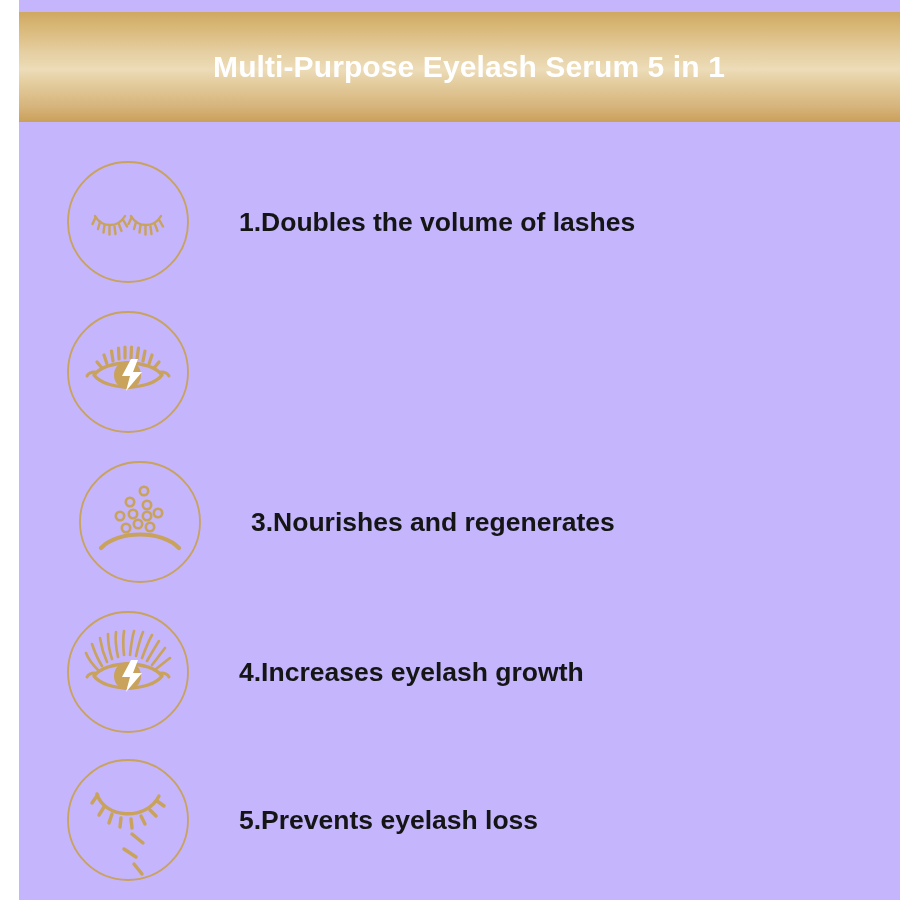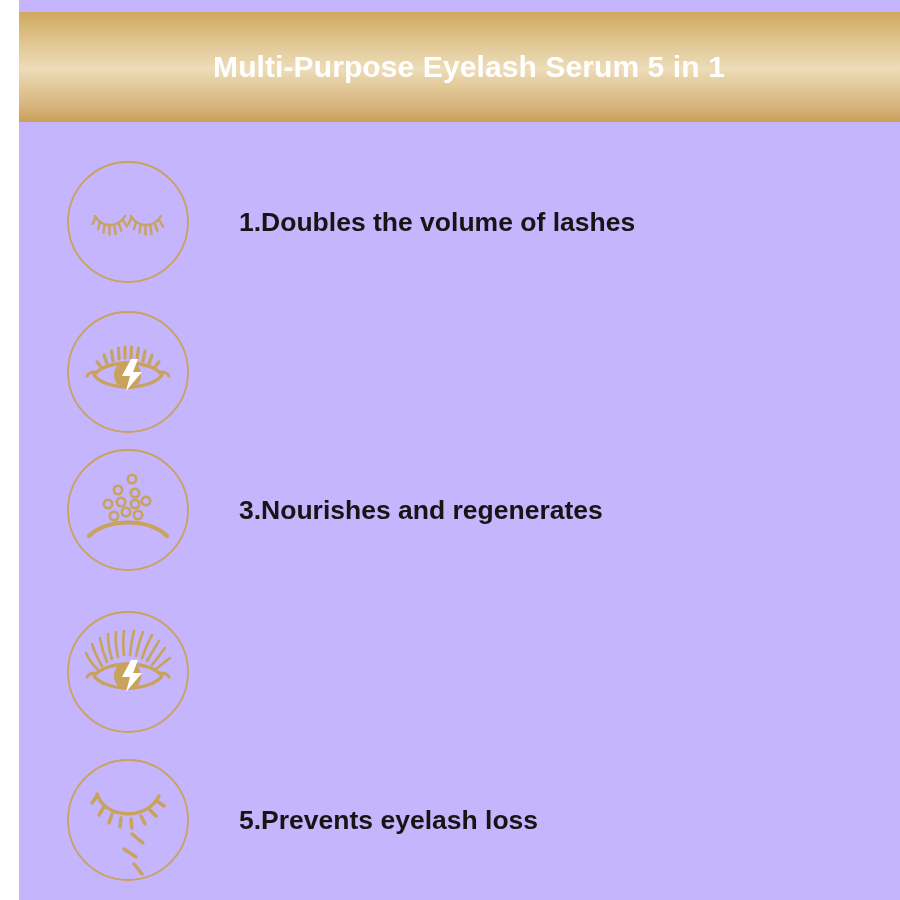--- a/index.html
+++ b/index.html
@@ -61,21 +61,21 @@
   .feature-row {
     position: absolute;
     left: 0;
     width: 776px;
     height: 150px;
     display: flex;
     align-items: center;
   }
   .feature-row.r1 { top: 25px;  }
   .feature-row.r2 { top: 175px; }
-  .feature-row.r3 { top: 313px; }
+  .feature-row.r3 { top: 325px; padding-left: 12px; }
   .feature-row.r4 { top: 475px; }
   .feature-row.r5 { top: 623px; }
 
   .icon-badge {
     position: relative;
     margin-left: 45px;
     width: 128px;
     height: 128px;
     flex: 0 0 128px;
     display: block;
@@ -214,20 +214,21 @@
           <g stroke="#c9a25c" stroke-width="3" fill="none" stroke-linecap="round">
             <path d="M31 65 C26 65, 24 67, 23 69"></path>
             <path d="M97 65 C102 65, 104 67, 105 69"></path>
           </g>
 
           <path d="M64 54 C71 54, 77 60, 77 68 C77 76, 71 82, 64 82
                    C56 82, 50 76, 50 68 C50 60, 56 54, 64 54 Z" fill="#c9a25c"></path>
           <path d="M67 52 L58 69 L66 69 L62 84 L78 65 L69 65 L74 52 Z" fill="#ffffff"></path>
         </svg>
       </div>
+      <div class="feature-text">4.Increases eyelash growth</div>
     </div>
 
     <div class="feature-row r5">
       <div class="icon-badge">
         <svg viewBox="0 0 128 128" xmlns="http://www.w3.org/2000/svg">
           <circle cx="64" cy="64" r="60" fill="none" stroke="#c9a25c" stroke-width="1.8"></circle>
           <g stroke="#c9a25c" stroke-width="3.4" fill="none" stroke-linecap="round">
 
             <path d="M33 38 C40 62, 82 66, 95 40"></path>
 

